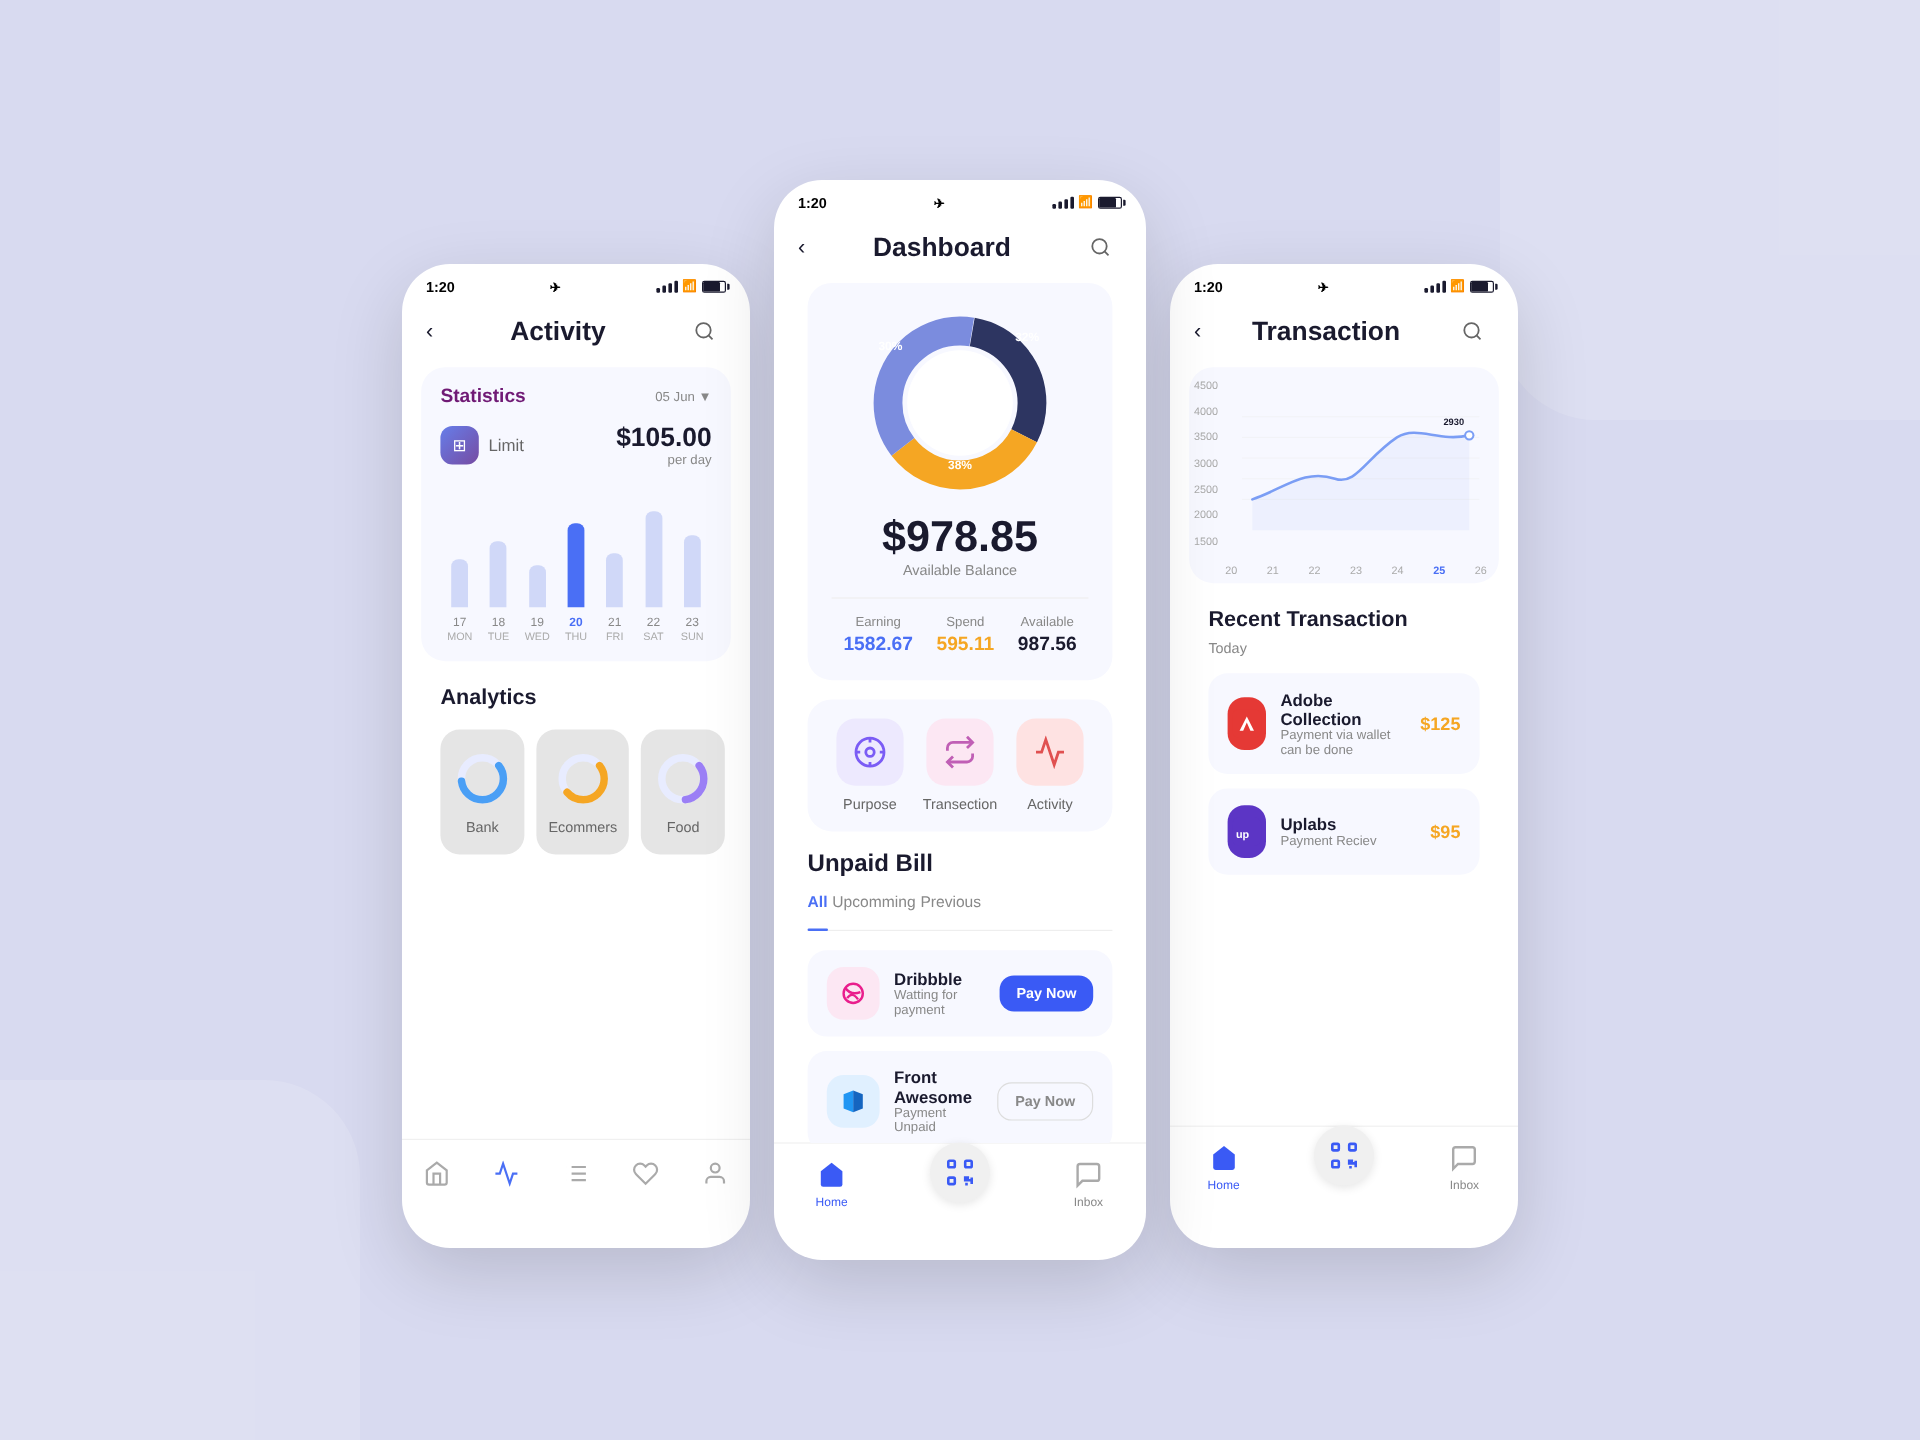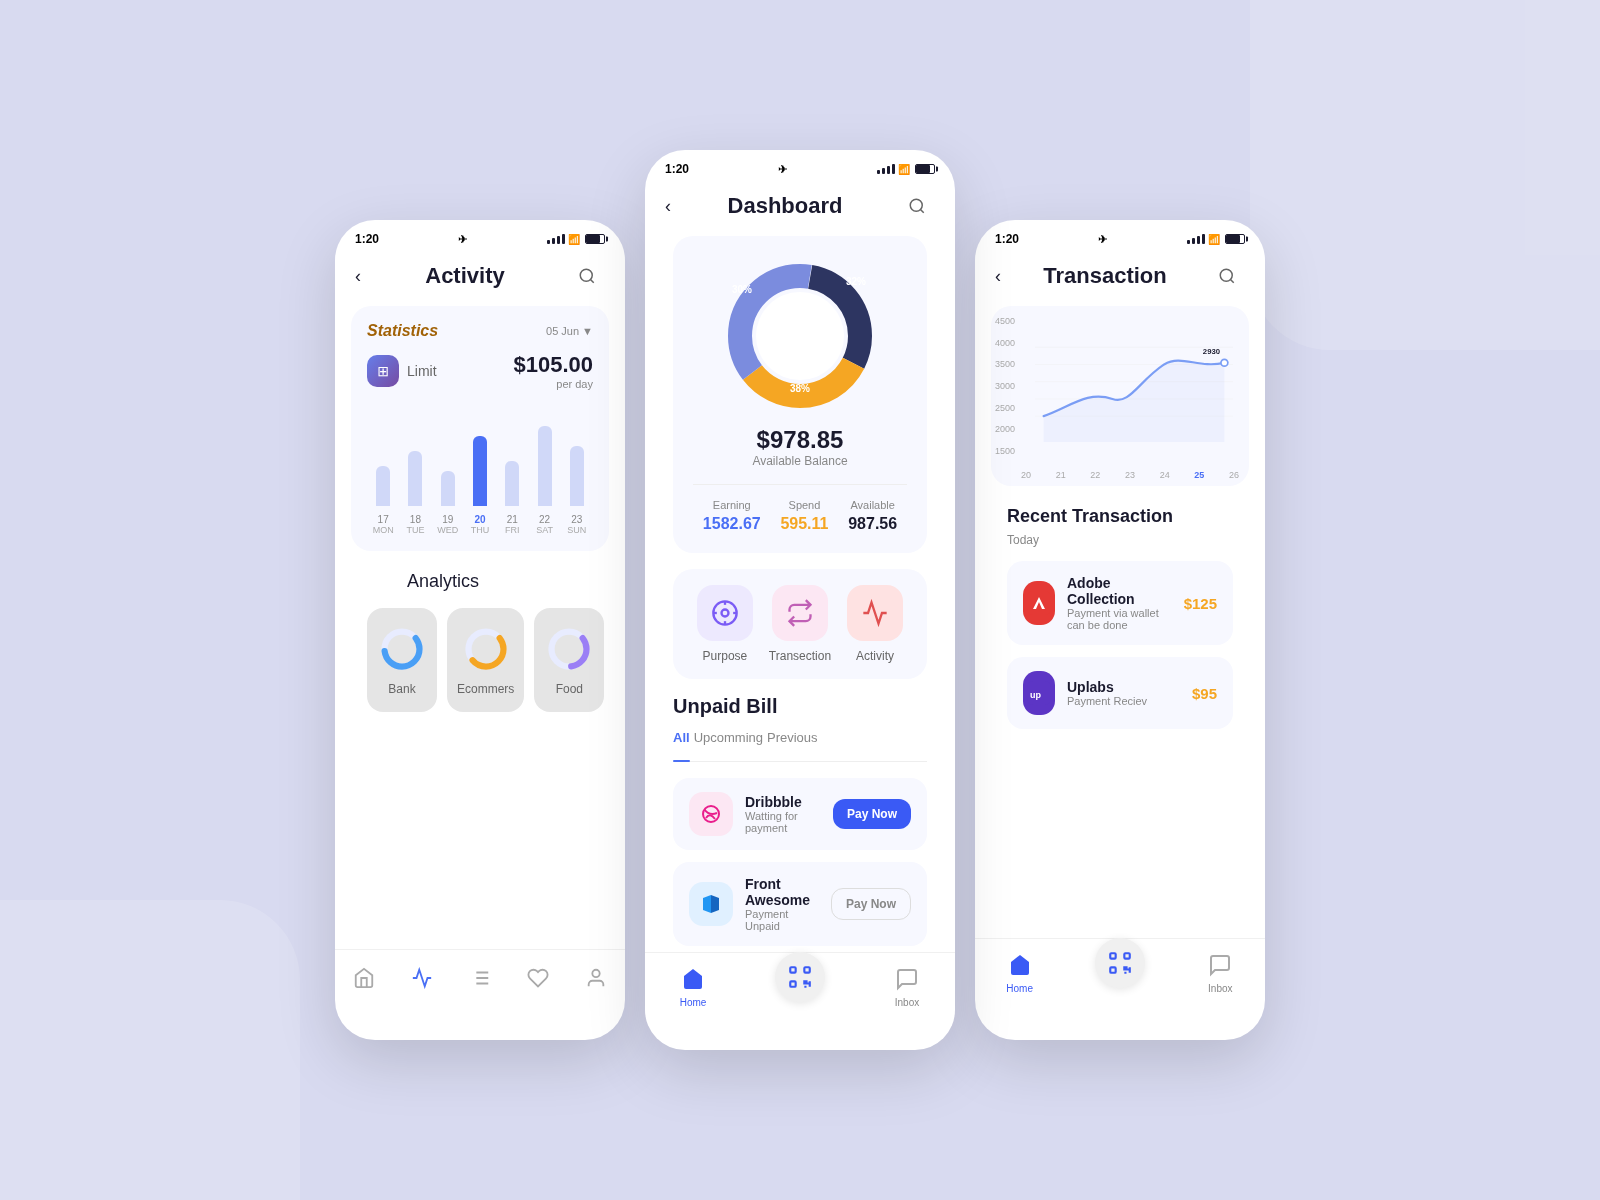--- a/index.html
+++ b/index.html
@@ -171,22 +171,21 @@
     .statistics-header {
       display: flex;
       justify-content: space-between;
       align-items: center;
       margin-bottom: 12px;
     }
 
     .statistics-title {
       font-size: 16px;
       font-weight: 600;
-      color: #a16207;
-      font-style: italic;
+      color: #701a75;
     }
 
     .statistics-date {
       font-size: 11px;
       color: #888;
     }
 
     .limit-row {
       display: flex;
       align-items: center;
@@ -280,24 +279,23 @@
       color: #aaa;
     }
 
     
     .analytics-section {
       padding: 0 16px;
     }
 
     .analytics-title {
       font-size: 18px;
-      font-weight: 400;
+      font-weight: 700;
       color: #1a1a2e;
       margin-bottom: 16px;
-      margin-left: 40px;
     }
 
     .analytics-cards {
       display: flex;
       gap: 10px;
     }
 
     .analytics-card {
       flex: 1;
       background: #e5e5e5;
@@ -359,21 +357,21 @@
       background: #f7f8ff;
       border-radius: 20px;
       padding: 20px;
       margin-bottom: 16px;
       display: flex;
       flex-direction: column;
       align-items: center;
     }
 
     .balance-amount {
-      font-size: 24px;
+      font-size: 36px;
       font-weight: 800;
       color: #1a1a2e;
       margin-top: 10px;
     }
 
     .balance-label {
       font-size: 12px;
       color: #888;
       margin-bottom: 16px;
     }

